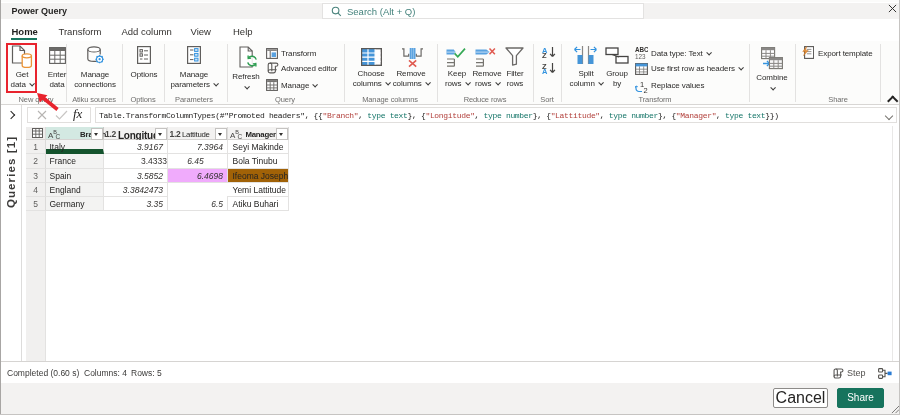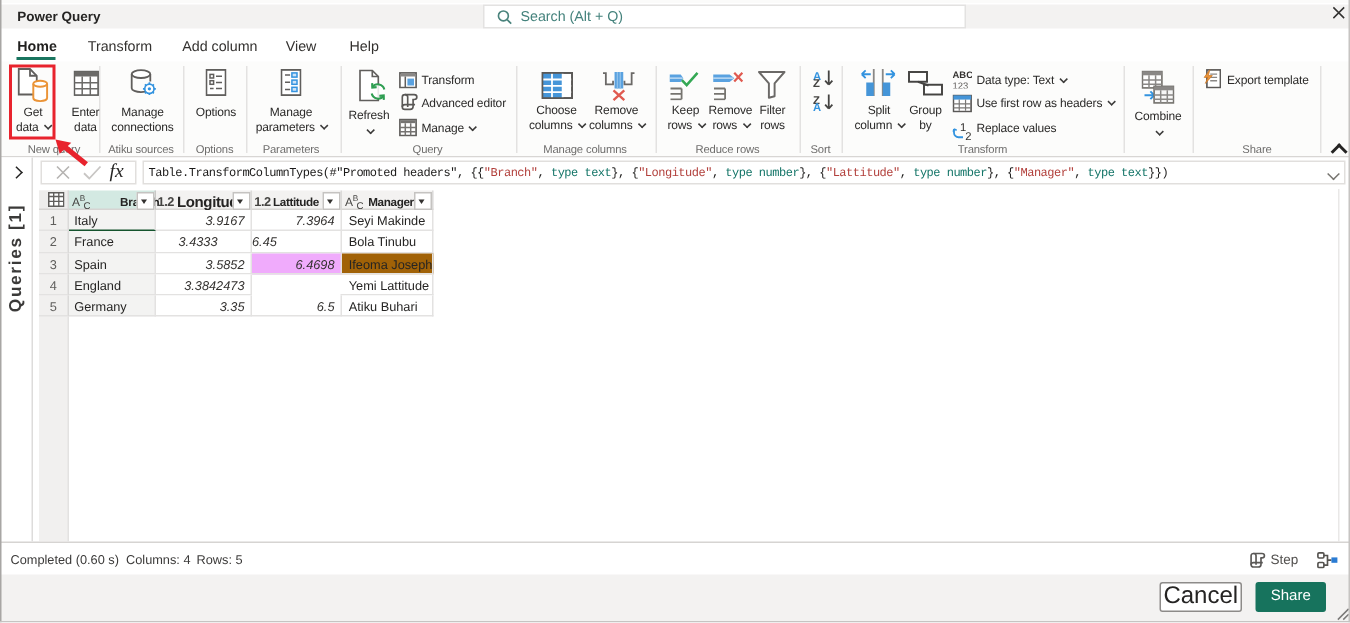--- a/index.html
+++ b/index.html
@@ -278,39 +278,39 @@
 <text x="0" y="8.5" font-size="8" fill="#454442" font-family="Liberation Sans">A</text>
 <text x="5.2" y="5" font-size="5.5" fill="#454442" font-family="Liberation Sans">B</text>
 <text x="7.6" y="10" font-size="6.5" fill="#454442" font-family="Liberation Sans">C</text>
 </svg>
 <div class="a" style="left:80px;top:130px;font-size:7.8px;font-weight:bold;letter-spacing:-0.1px;color:#252423">Branch</div>
 <div class="hdd" style="left:90.5px;top:127.8px"></div>
 <div class="a" style="left:105px;top:128.5px;font-size:8.5px;font-weight:bold;letter-spacing:-0.3px;color:#454442">1.2</div>
 <div class="a" style="left:118px;top:130px;font-size:10px;font-weight:bold;letter-spacing:-0.25px;color:#252423">Longitude</div>
 <div class="hdd" style="left:155px;top:127.8px"></div>
 <div class="a" style="left:169.5px;top:128.5px;font-size:8.5px;font-weight:bold;letter-spacing:-0.3px;color:#454442">1.2</div>
-<div class="a" style="left:182px;top:130px;font-size:7.8px;font-weight:bold;letter-spacing:-0.25px;color:#252423">Lattitude</div>
+<div class="a" style="left:182px;top:130px;font-size:7.8px;font-weight:normal;letter-spacing:-0.25px;color:#252423">Lattitude</div>
 <div class="hdd" style="left:215px;top:127.8px"></div>
 <svg class="a" style="left:230px;top:128.5px" width="12" height="11" viewBox="0 0 12 11">
 <text x="0" y="8.5" font-size="8" fill="#454442" font-family="Liberation Sans">A</text>
 <text x="5.2" y="5" font-size="5.5" fill="#454442" font-family="Liberation Sans">B</text>
 <text x="7.6" y="10" font-size="6.5" fill="#454442" font-family="Liberation Sans">C</text>
 </svg>
 <div class="a" style="left:245.5px;top:130px;font-size:7.8px;font-weight:bold;letter-spacing:-0.25px;color:#252423">Manager</div>
 <div class="hdd" style="left:275.5px;top:127.8px"></div>
 
 <div class="a" style="left:26px;top:140.0px;width:20px;height:14.3px;background:#f1f0ef;border-right:1px solid #dbdad9;border-bottom:1px solid #e3e2e1;font-size:8.5px;color:#5f5e5c;text-align:center;line-height:14.3px">1</div>
-<div class="a" style="left:46px;top:140.0px;width:58px;height:14.3px;background:#f3f3f2;border-right:1px solid #e3e2e1;border-bottom:1px solid #14532d;font-size:8.5px;color:#252423;padding-left:3.5px;line-height:14.3px;white-space:nowrap">Italy</div>
+<div class="a" style="left:46px;top:140.0px;width:58px;height:14.3px;background:#f3f3f2;border-right:1px solid #e3e2e1;border-bottom:5px solid #14532d;font-size:8.5px;color:#252423;padding-left:3.5px;line-height:14.3px;white-space:nowrap">Italy</div>
 <div class="a" style="left:104px;top:140.0px;width:64px;height:14.3px;background:#fff;border-right:1px solid #e3e2e1;border-bottom:1px solid #e3e2e1;font-size:8.5px;color:#33312f;text-align:right;padding-right:4px;line-height:14.3px;font-style:italic;white-space:nowrap">3.9167</div>
 <div class="a" style="left:168px;top:140.0px;width:60px;height:14.3px;background:#fff;border-right:1px solid #e3e2e1;border-bottom:1px solid #e3e2e1;font-size:8.5px;color:#33312f;text-align:right;padding-right:4px;line-height:14.3px;font-style:italic;white-space:nowrap">7.3964</div>
 <div class="a" style="left:228px;top:140.0px;width:61px;height:14.3px;background:#fff;border-right:1px solid #e3e2e1;border-bottom:1px solid #e3e2e1;font-size:8.5px;color:#252423;padding-left:4.5px;line-height:14.3px;white-space:nowrap">Seyi Makinde</div>
 <div class="a" style="left:26px;top:154.3px;width:20px;height:14.3px;background:#f1f0ef;border-right:1px solid #dbdad9;border-bottom:1px solid #e3e2e1;font-size:8.5px;color:#5f5e5c;text-align:center;line-height:14.3px">2</div>
 <div class="a" style="left:46px;top:154.3px;width:58px;height:14.3px;background:#f3f3f2;border-right:1px solid #e3e2e1;border-bottom:1px solid #e3e2e1;font-size:8.5px;color:#252423;padding-left:3.5px;line-height:14.3px;white-space:nowrap">France</div>
-<div class="a" style="left:104px;top:154.3px;width:64px;height:14.3px;background:#fff;border-right:1px solid #e3e2e1;border-bottom:1px solid #e3e2e1;font-size:8.5px;color:#33312f;text-align:right;padding-right:22px;line-height:14.3px;font-style:italic;white-space:nowrap">3.4333</div>
-<div class="a" style="left:168px;top:154.3px;width:60px;height:14.3px;background:#fff;border-right:1px solid #e3e2e1;border-bottom:1px solid #e3e2e1;font-size:8.5px;color:#33312f;text-align:left;padding-right:4px;line-height:14.3px;font-style:italic;white-space:nowrap">6.45</div>
+<div class="a" style="left:104px;top:154.3px;width:64px;height:14.3px;background:#fff;border-right:1px solid #e3e2e1;border-bottom:1px solid #e3e2e1;font-size:8.5px;color:#33312f;text-align:right;padding-right:0;line-height:14.3px;white-space:nowrap">3.4333</div>
+<div class="a" style="left:168px;top:154.3px;width:60px;height:14.3px;background:#fff;border-right:1px solid #e3e2e1;border-bottom:1px solid #e3e2e1;font-size:8.5px;color:#33312f;text-align:center;padding-right:4px;line-height:14.3px;font-style:italic;white-space:nowrap">6.45</div>
 <div class="a" style="left:228px;top:154.3px;width:61px;height:14.3px;background:#fff;border-right:1px solid #e3e2e1;border-bottom:1px solid #e3e2e1;font-size:8.5px;color:#252423;padding-left:4.5px;line-height:14.3px;white-space:nowrap">Bola Tinubu</div>
 <div class="a" style="left:26px;top:168.6px;width:20px;height:14.3px;background:#f1f0ef;border-right:1px solid #dbdad9;border-bottom:1px solid #e3e2e1;font-size:8.5px;color:#5f5e5c;text-align:center;line-height:14.3px">3</div>
 <div class="a" style="left:46px;top:168.6px;width:58px;height:14.3px;background:#f3f3f2;border-right:1px solid #e3e2e1;border-bottom:1px solid #e3e2e1;font-size:8.5px;color:#252423;padding-left:3.5px;line-height:14.3px;white-space:nowrap">Spain</div>
 <div class="a" style="left:104px;top:168.6px;width:64px;height:14.3px;background:#fff;border-right:1px solid #e3e2e1;border-bottom:1px solid #e3e2e1;font-size:8.5px;color:#33312f;text-align:right;padding-right:4px;line-height:14.3px;font-style:italic;white-space:nowrap">3.5852</div>
 <div class="a" style="left:168px;top:168.6px;width:60px;height:14.3px;background:#f0abfc;border-right:1px solid #e3e2e1;border-bottom:1px solid #e3e2e1;font-size:8.5px;color:#33312f;text-align:right;padding-right:4px;line-height:14.3px;font-style:italic;white-space:nowrap">6.4698</div>
 <div class="a" style="left:228px;top:168.6px;width:61px;height:14.3px;background:#a16207;border-right:1px solid #e3e2e1;border-bottom:1px solid #e3e2e1;font-size:8.5px;color:#252423;padding-left:4.5px;line-height:14.3px;white-space:nowrap">Ifeoma Joseph</div>
 <div class="a" style="left:26px;top:182.9px;width:20px;height:14.3px;background:#f1f0ef;border-right:1px solid #dbdad9;border-bottom:1px solid #e3e2e1;font-size:8.5px;color:#5f5e5c;text-align:center;line-height:14.3px">4</div>
 <div class="a" style="left:46px;top:182.9px;width:58px;height:14.3px;background:#f3f3f2;border-right:1px solid #e3e2e1;border-bottom:1px solid #e3e2e1;font-size:8.5px;color:#252423;padding-left:3.5px;line-height:14.3px;white-space:nowrap">England</div>
 <div class="a" style="left:104px;top:182.9px;width:64px;height:14.3px;background:#fff;border-right:1px solid #e3e2e1;border-bottom:1px solid #e3e2e1;font-size:8.5px;color:#33312f;text-align:right;padding-right:4px;line-height:14.3px;font-style:italic;white-space:nowrap">3.3842473</div>
 <div class="a" style="left:168px;top:196px;width:60px;height:14.3px;background:#fff;border-right:1px solid #e3e2e1;border-bottom:1px solid #e3e2e1;font-size:8.5px;color:#33312f;text-align:left;padding-right:4px;line-height:14.3px;font-style:italic;white-space:nowrap">6.5616377</div>

